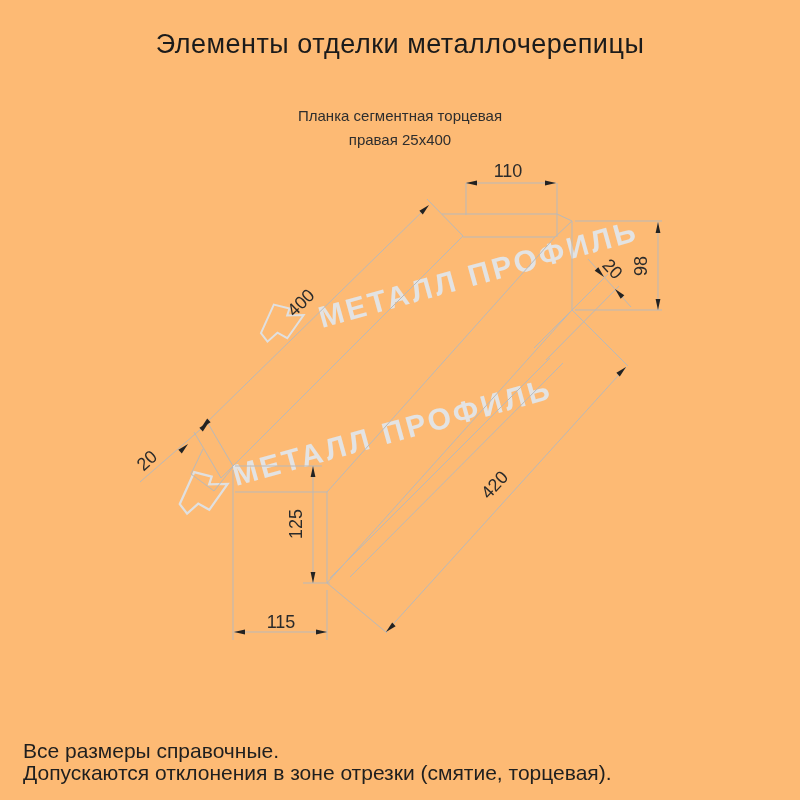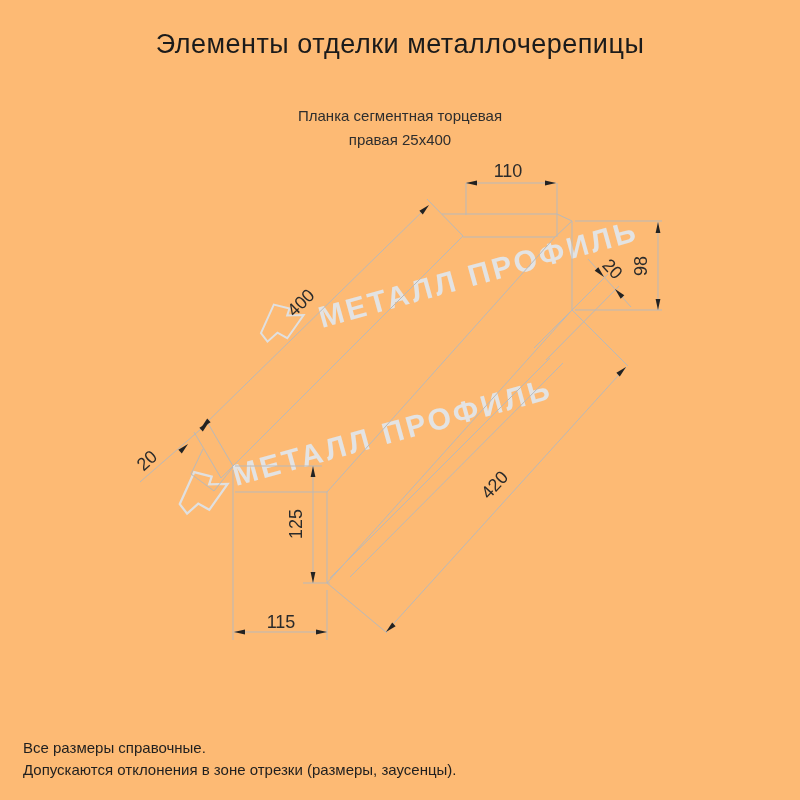--- a/index.html
+++ b/index.html
@@ -4,21 +4,21 @@
 <style>
   html,body{margin:0;padding:0;background:#ffffff;}
   .page{position:relative;width:800px;height:800px;background:#fdba74;overflow:hidden;
         font-family:"Liberation Sans",sans-serif;}
   .title{position:absolute;top:29px;left:0;width:800px;text-align:center;
          font-size:27px;font-weight:400;color:#1b1b1b;letter-spacing:.5px;}
   .subtitle{position:absolute;left:0;width:800px;text-align:center;
             font-size:15px;font-weight:400;color:#2e2e2e;}
   .subtitle.l1{top:107px;}
   .subtitle.l2{top:131px;text-align:center;}
-  .notes{position:absolute;left:23px;color:#1f1f1f;font-size:15px;}
+  .notes{position:absolute;left:23px;color:#1f1f1f;font-size:21px;}
   .notes.n1{top:739px;}
   .notes.n2{top:761px;}
   svg.drawing{position:absolute;left:0;top:0;}
   .part,.ext{fill:none;stroke:#b9b9b9;stroke-width:1;}
   .arr{fill:#222222;stroke:none;}
   .dimtxt{fill:#2b2b2b;font-size:18px;font-family:"Liberation Sans",sans-serif;}
   .wm{fill:#e3e3e3;font-size:30px;font-weight:bold;letter-spacing:3px;
       font-family:"Liberation Sans",sans-serif;}
   .wmlogo{fill:none;stroke:#e0e0e0;stroke-width:2;}
 </style>
@@ -110,14 +110,14 @@
       <text class="dimtxt" transform="translate(608,273) rotate(47)" text-anchor="middle">20</text>
       <text class="dimtxt" transform="translate(305,307) rotate(-44)" text-anchor="middle">400</text>
       <text class="dimtxt" transform="translate(151,465) rotate(-42)" text-anchor="middle">20</text>
       <text class="dimtxt" transform="translate(302,524) rotate(-90)" text-anchor="middle">125</text>
       <text class="dimtxt" x="281" y="628" text-anchor="middle">115</text>
       <text class="dimtxt" transform="translate(499,489) rotate(-47)" text-anchor="middle">420</text>
     </g>
   </svg>
 
   <div class="notes n1">Все размеры справочные.</div>
-  <div class="notes n2">Допускаются отклонения в зоне отрезки (размеры, заусенцы).</div>
+  <div class="notes n2">Допускаются отклонения в зоне отрезки (смятие, торцевая).</div>
 </div>
 
 </body></html>

